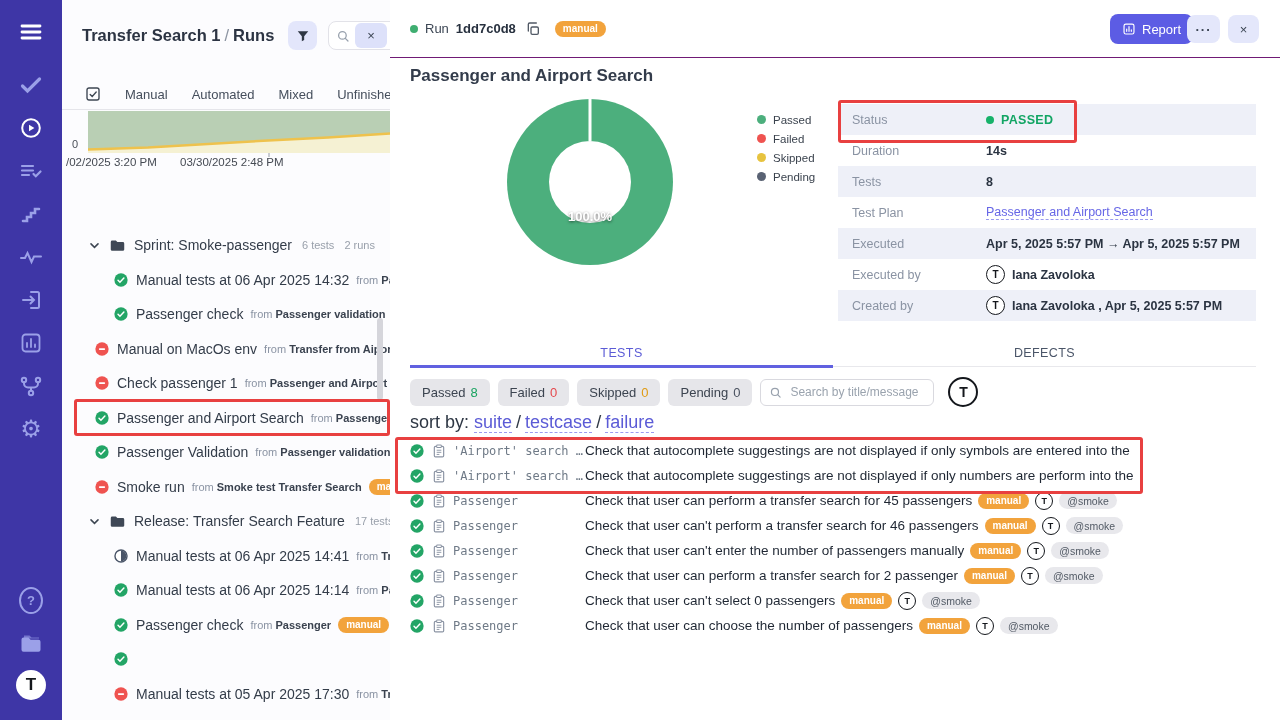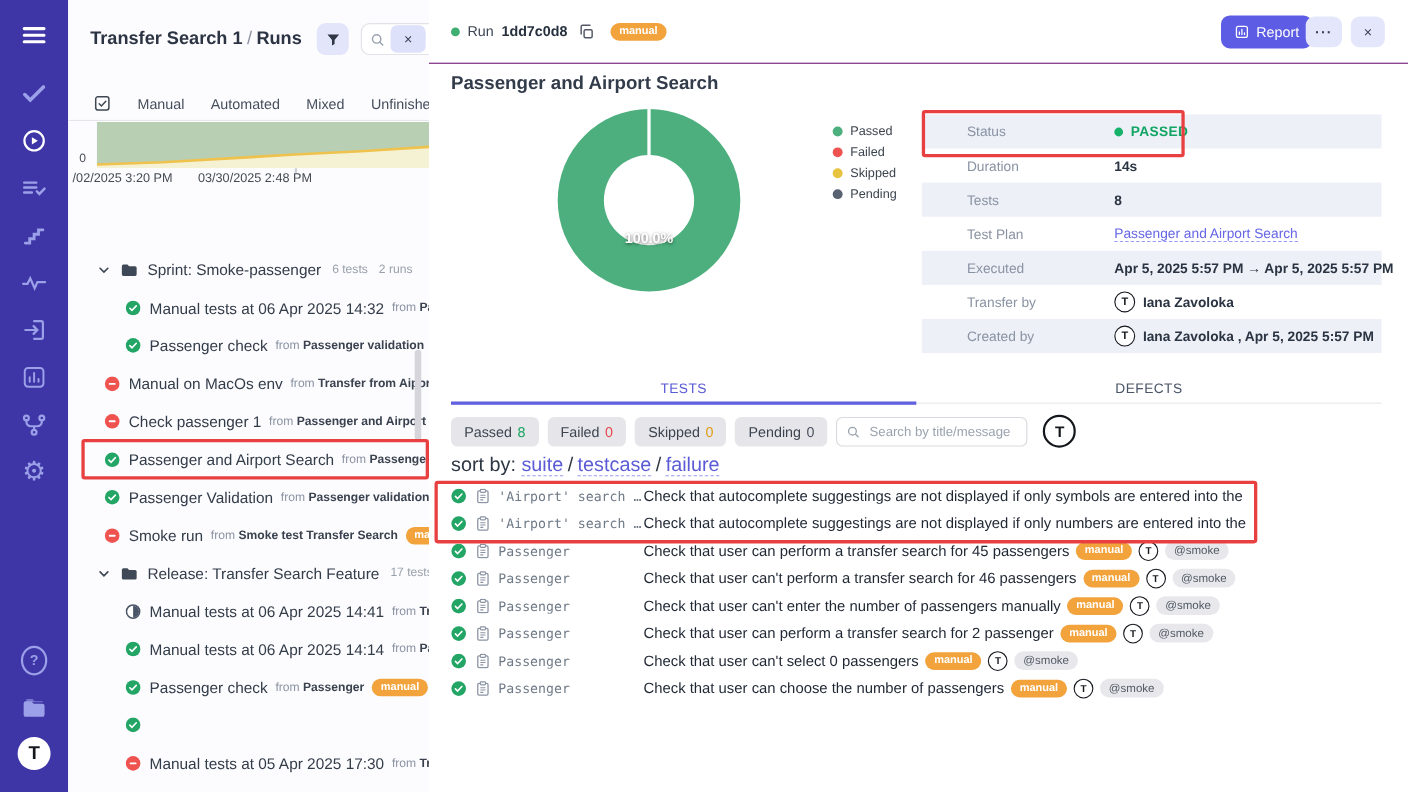--- a/index.html
+++ b/index.html
@@ -76,21 +76,21 @@
   .donut .pct{position:absolute;left:50%;top:110px;transform:translateX(-50%);color:#fff;font-weight:700;font-size:13px;text-shadow:0 1px 3px rgba(0,0,0,.6);}
   .legend{position:absolute;left:367px;top:110px;}
   .legend-row{height:19px;display:flex;align-items:center;gap:7px;}
   .legend-dot{width:9px;height:9px;border-radius:50%;}
   .legend-lbl{font-size:11.5px;color:#3b434e;}
 
   
   #run-details{position:absolute;left:448px;top:104px;width:418px;}
   .d-row{height:31px;display:flex;align-items:center;}
   .d-row.alt{background:#eef0f8;}
-  .d-label{width:134px;padding-left:14px;font-size:12.5px;color:#8a93a3;flex:none;margin-left:27px;}
+  .d-label{width:134px;padding-left:14px;font-size:12.5px;color:#8a93a3;flex:none;}
   .d-value{font-size:12.5px;font-weight:600;color:#2b3442;display:flex;align-items:center;gap:7px;white-space:nowrap;}
   .s-dot{width:8px;height:8px;border-radius:50%;background:#17b26a;display:inline-block;}
   .s-text{color:#12a564;font-weight:700;letter-spacing:.3px;}
   .d-link{color:#6666e6;font-weight:500;border-bottom:1px dashed #9a9af0;text-decoration:none;}
   .t-avatar{display:inline-flex;align-items:center;justify-content:center;background:#fff;border-radius:50%;color:#14171c;font-weight:700;flex:none;}
   .t-avatar.sm{width:17px;height:17px;border:1.5px solid #14171c;font-size:10px;}
   .t-avatar.lg{width:26px;height:26px;border:2px solid #14171c;font-size:14px;margin-left:6px;}
   .t-avatar.xs{width:16px;height:16px;border:1.5px solid #14171c;font-size:9px;}
 
   
@@ -479,21 +479,21 @@
           <span class="d-label" data-interactable="false">Test Plan</span>
           <span class="d-value" data-interactable="false">
             <a class="d-link" data-interactable="true" href="#">Passenger and Airport Search</a>
           </span>
         </div>
         <div class="d-row alt" data-interactable="false">
           <span class="d-label" data-interactable="false">Executed</span>
           <span class="d-value" data-interactable="false">Apr 5, 2025 5:57 PM → Apr 5, 2025 5:57 PM</span>
         </div>
         <div class="d-row" data-interactable="false">
-          <span class="d-label" data-interactable="false">Transfer by</span>
+          <span class="d-label" data-interactable="false">Executed by</span>
           <span class="d-value" data-interactable="false">
             <span class="t-avatar sm" data-interactable="false">T</span>
             <span>Iana Zavoloka</span>
           </span>
         </div>
         <div class="d-row alt" data-interactable="false">
           <span class="d-label" data-interactable="false">Created by</span>
           <span class="d-value" data-interactable="false">
             <span class="t-avatar sm" data-interactable="false">T</span>
             <span>Iana Zavoloka , Apr 5, 2025 5:57 PM</span>
@@ -569,21 +569,21 @@
           </span>
           <span class="t-ic clip" data-interactable="false">
             <svg viewBox="0 0 16 18">
               <rect x="2" y="3" width="12" height="13.5" rx="1.5" fill="none" stroke="#8a93a3" stroke-width="1.5"></rect>
               <rect x="5" y="1.2" width="6" height="3.4" rx="1" fill="#fff" stroke="#8a93a3" stroke-width="1.3"></rect>
               <path d="M5 8h6M5 10.7h6M5 13.4h3.5" stroke="#8a93a3" stroke-width="1.2"></path>
             </svg>
           </span>
           <span class="t-suite" data-interactable="false">'Airport' search …</span>
           <span class="t-titlewrap" data-interactable="false">
-            <span class="t-text clip" data-interactable="false">Check that autocomplete suggestings are not displayed if only numbers are entered into the</span>
+            <span class="t-text clip" data-interactable="false">Check that autocomplete suggestings are not displayed if only numbers are perform into the</span>
           </span>
         </div>
         <div class="test-row" data-interactable="true">
           <span class="t-ic chk" data-interactable="false">
             <svg viewBox="0 0 16 16">
               <circle cx="8" cy="8" r="7.6" fill="#23a566"></circle>
               <path d="M4.6 8.3l2.2 2.2 4.5-4.7" stroke="#fff" stroke-width="1.7" fill="none" stroke-linecap="round"></path>
             </svg>
           </span>
           <span class="t-ic clip" data-interactable="false">

